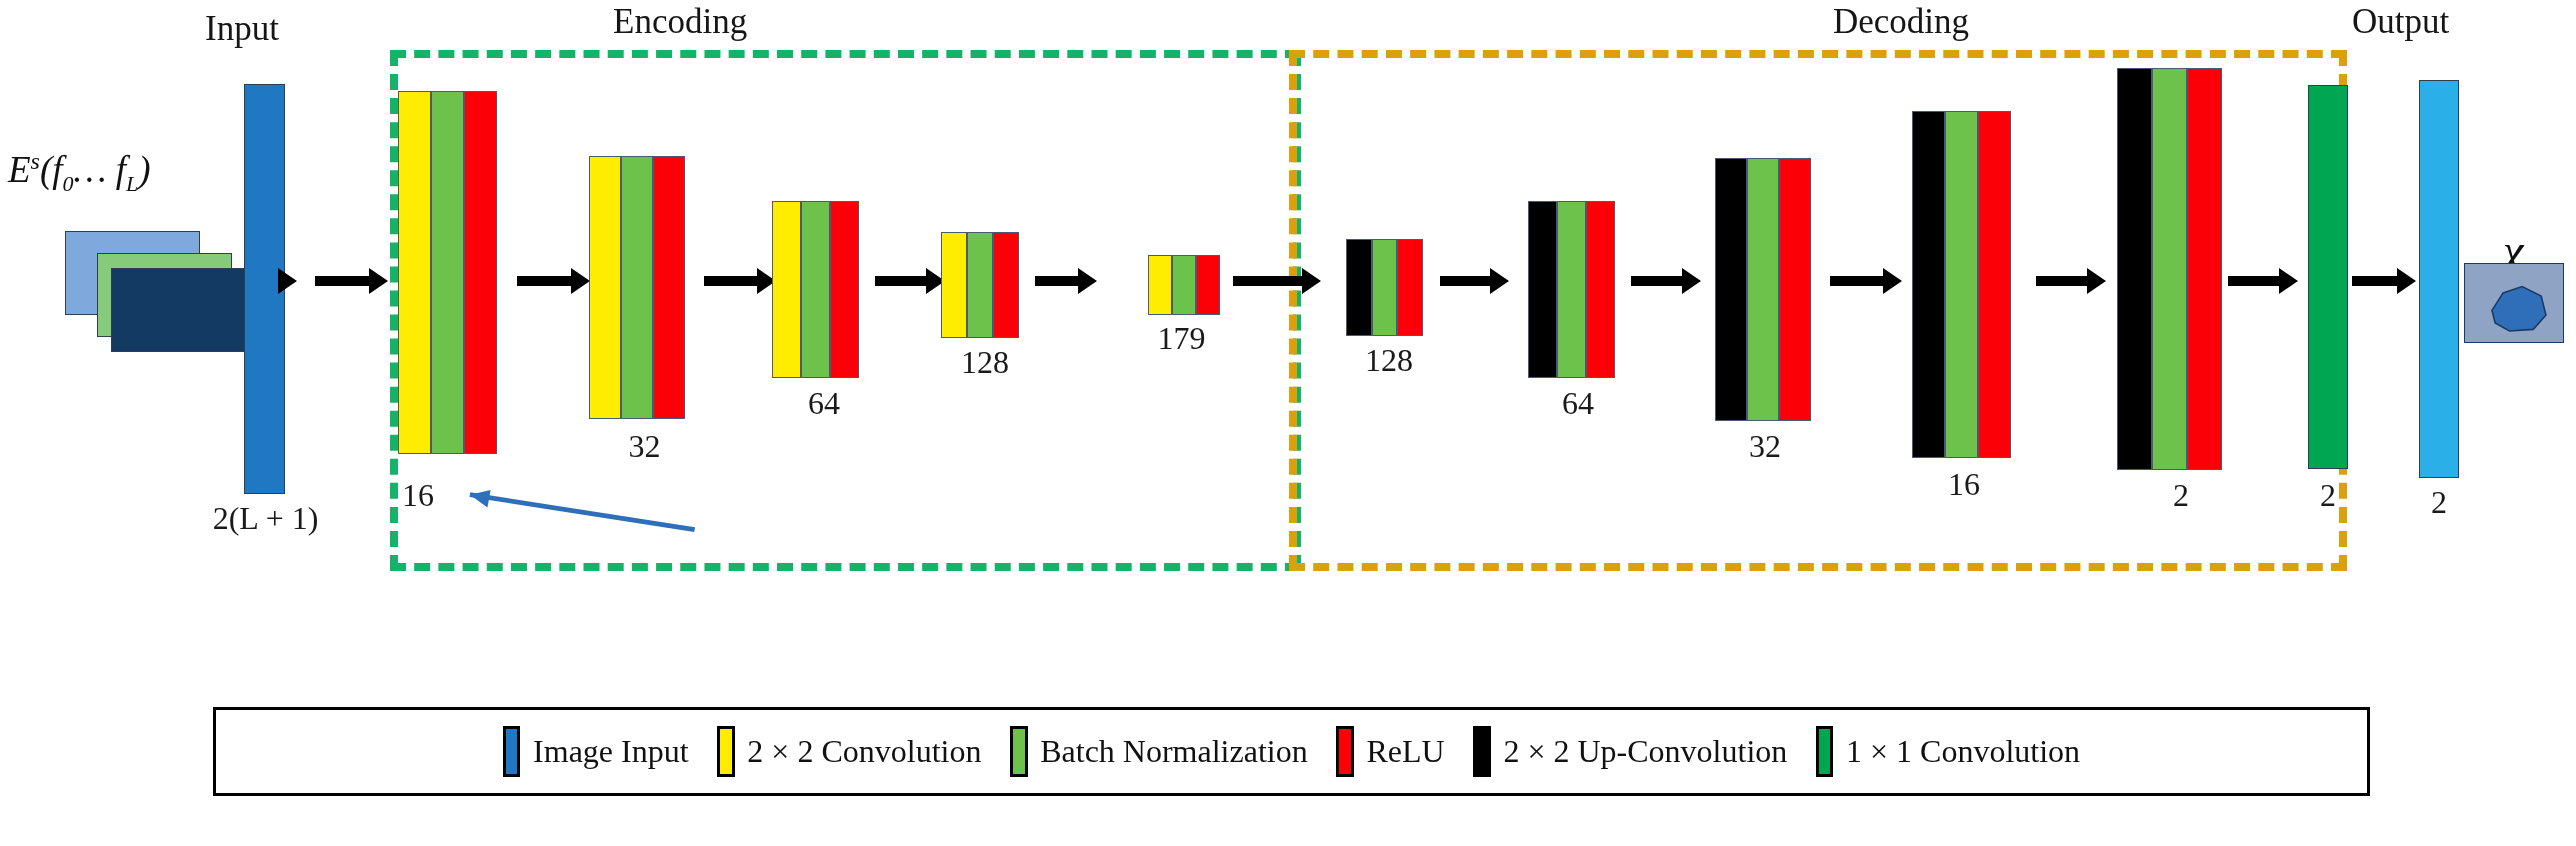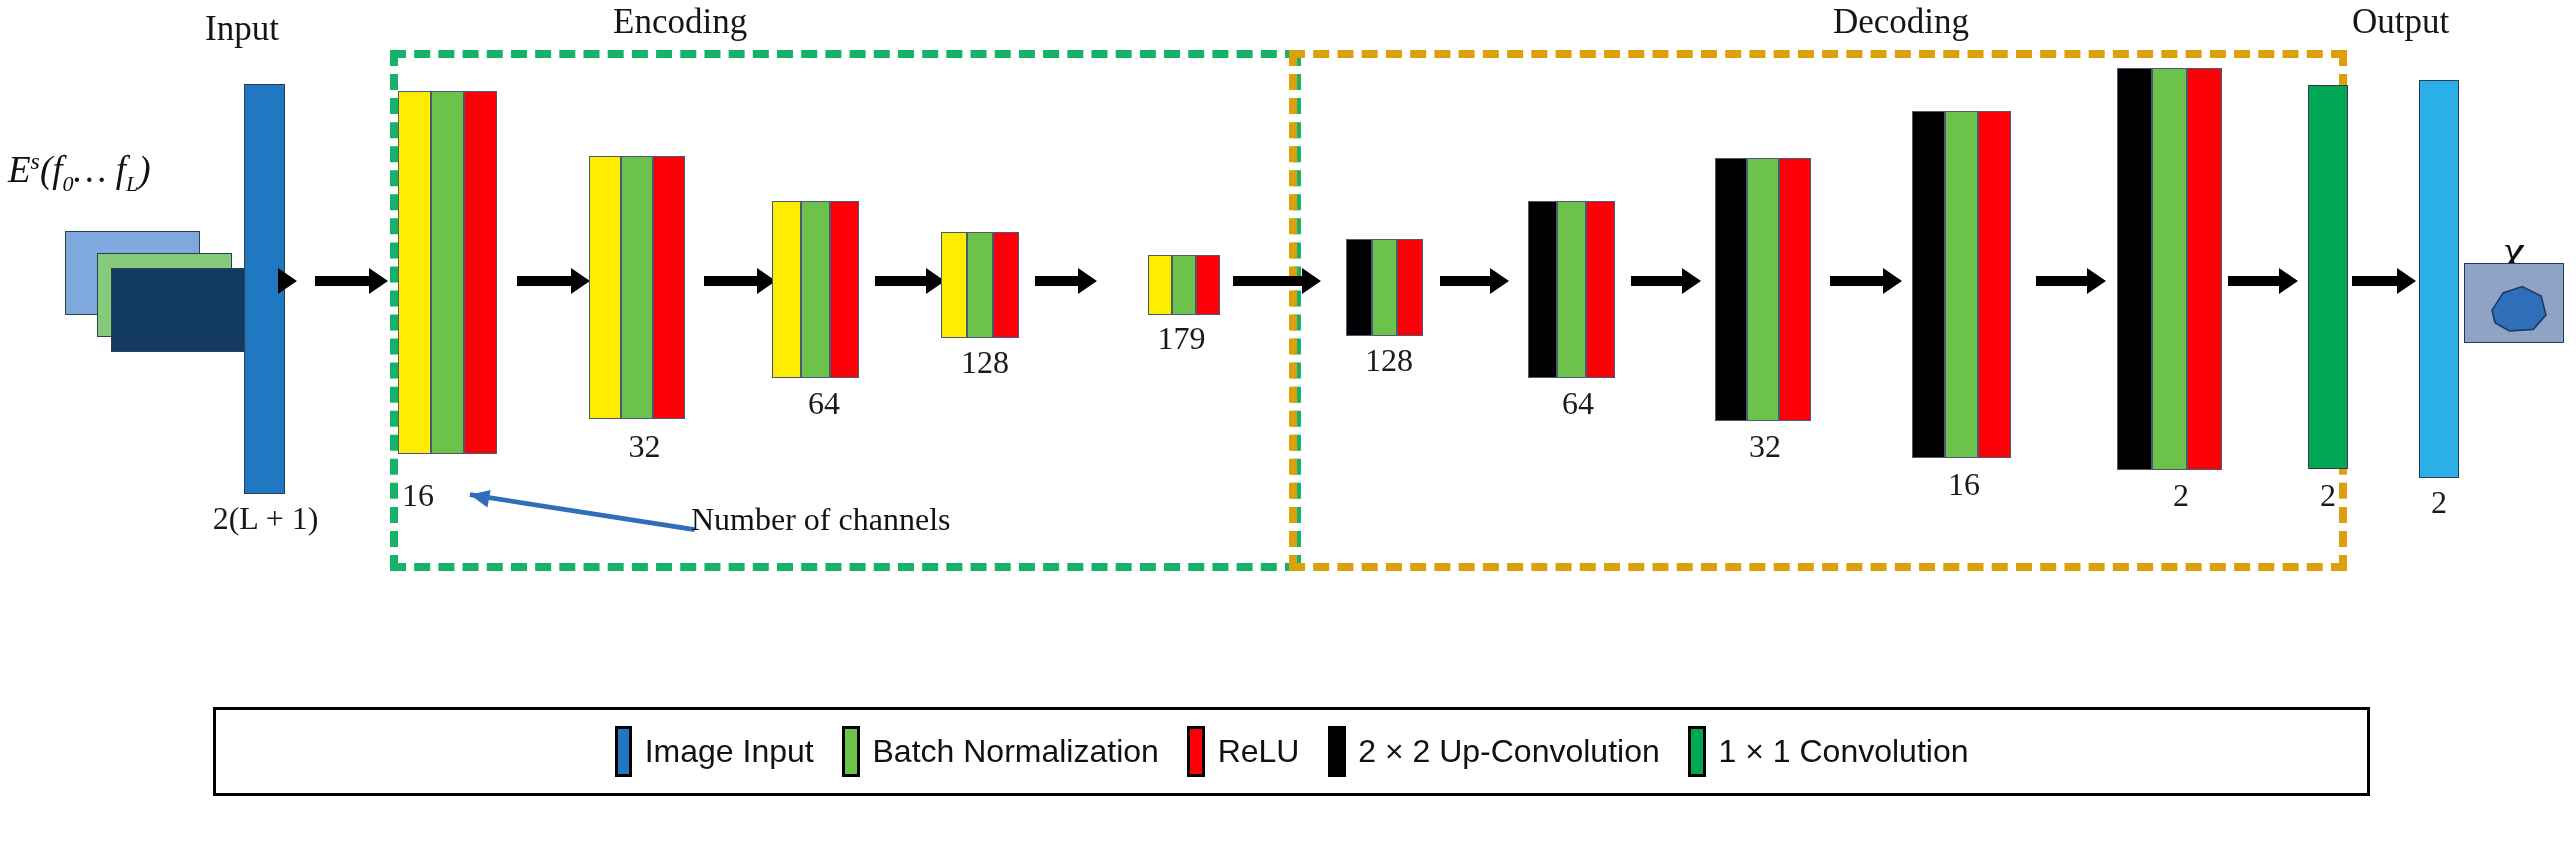--- a/index.html
+++ b/index.html
@@ -141,21 +141,21 @@
   .legend-swatch {
     width: 17.5px;
     height: 51px;
     border: 3.2px solid #000;
     margin-right: 12.7px;
     flex: none;
   }
   .legend-label {
     font-size: 32px;
     color: #111;
-    font-family: Liberation Sans, sans-serif;
+    font-family: Liberation Serif, serif;
   }
 </style>
 </head>
 <body>
 
 <div id="stage">
 
   <div class="section-title" style="left:205px; top:9px;">Input</div>
   <div class="section-title" style="left:613px; top:1.6px;">Encoding</div>
   <div class="section-title" style="left:1809px; top:1.6px;margin-left:24px;">Decoding</div>
@@ -280,29 +280,32 @@
   <div class="blob-frame" style="left:2464px; top:263px; width:100px; height:80px;">
     <svg width="100" height="80" viewBox="0 0 126 100">
       <polygon points="34,58 48,36 72,28 96,40 102,64 86,82 56,84 38,74" fill="#2f6fba" stroke="#1b3a63" stroke-width="2"></polygon>
     </svg>
   </div>
 
   <svg class="abs" style="left:446px; top:477px;" width="255" height="72" viewBox="0 0 320 90">
     <line x1="312" y1="66" x2="30" y2="22" stroke="#2e6fba" stroke-width="6"></line>
     <polygon points="30,22 56,16 52,38" fill="#2e6fba"></polygon>
   </svg>
-  <div class="annot-text" style="left:691px; top:501px;">Number of channels</div>
 
   <div id="legend" style="left:213px; top:707px; width:2157px; height:89px;">
 
     <div class="legend-item">
       <div class="legend-swatch" style="background:#1f78c1;"></div>
       <div class="legend-label">Image Input</div>
     </div>
 
+    <div class="legend-item">
+      <div class="legend-swatch" style="background:#ffed00;"></div>
+      <div class="legend-label">2 × 2 Convolution</div>
+    </div>
 
     <div class="legend-item">
       <div class="legend-swatch" style="background:#6cc24a;"></div>
       <div class="legend-label">Batch Normalization</div>
     </div>
 
     <div class="legend-item">
       <div class="legend-swatch" style="background:#fb0007;"></div>
       <div class="legend-label">ReLU</div>
     </div>

